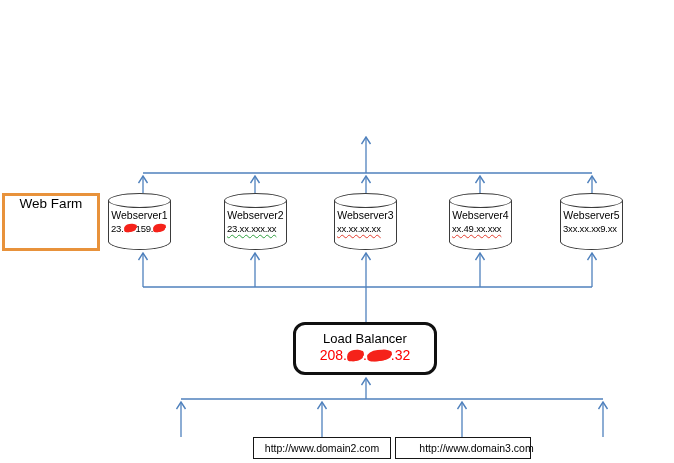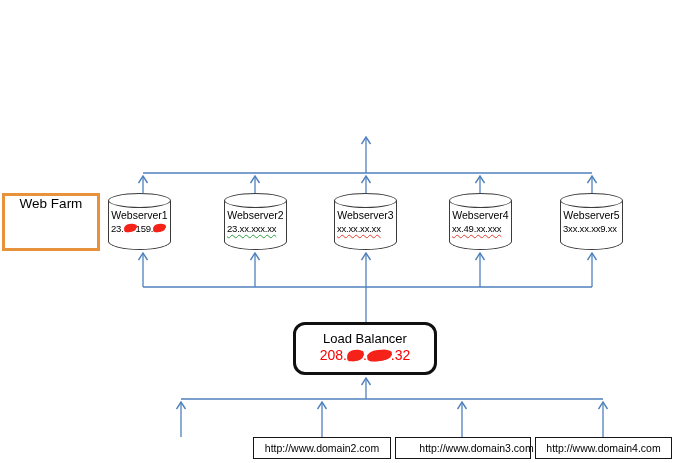--- a/index.html
+++ b/index.html
@@ -151,17 +151,14 @@
     <div class="lb-label">Load Balancer</div>
     <div class="lb-ip"><span>208.</span><span class="blob blob-md"></span><span>.</span><span class="blob blob-lg"></span><span>.32</span></div>
   </div>
 
   <div class="domain d2">
     <span>http://www.domain2.com</span>
   </div>
   <div class="domain d3">
     <span>http://www.domain3.com</span>
   </div>
-  <div class="domain d4">
-    <span>http://www.domain4.com</span>
-  </div>
 
 </div>
 
 </body></html>

